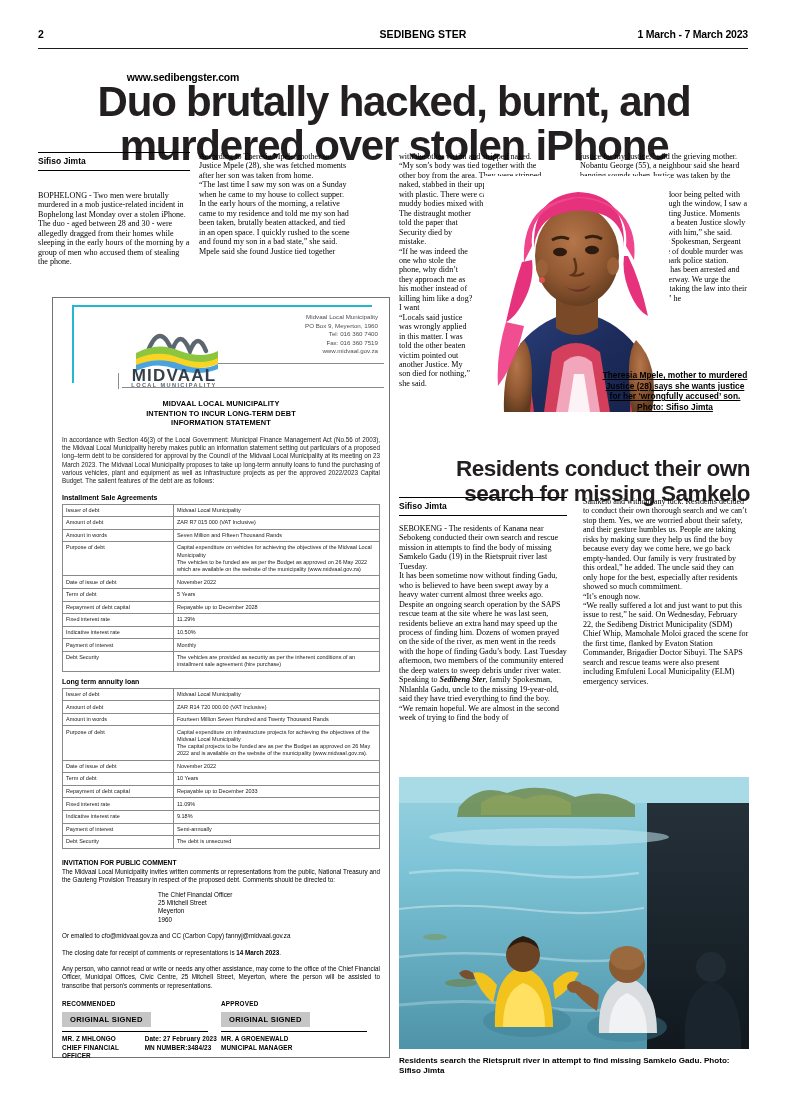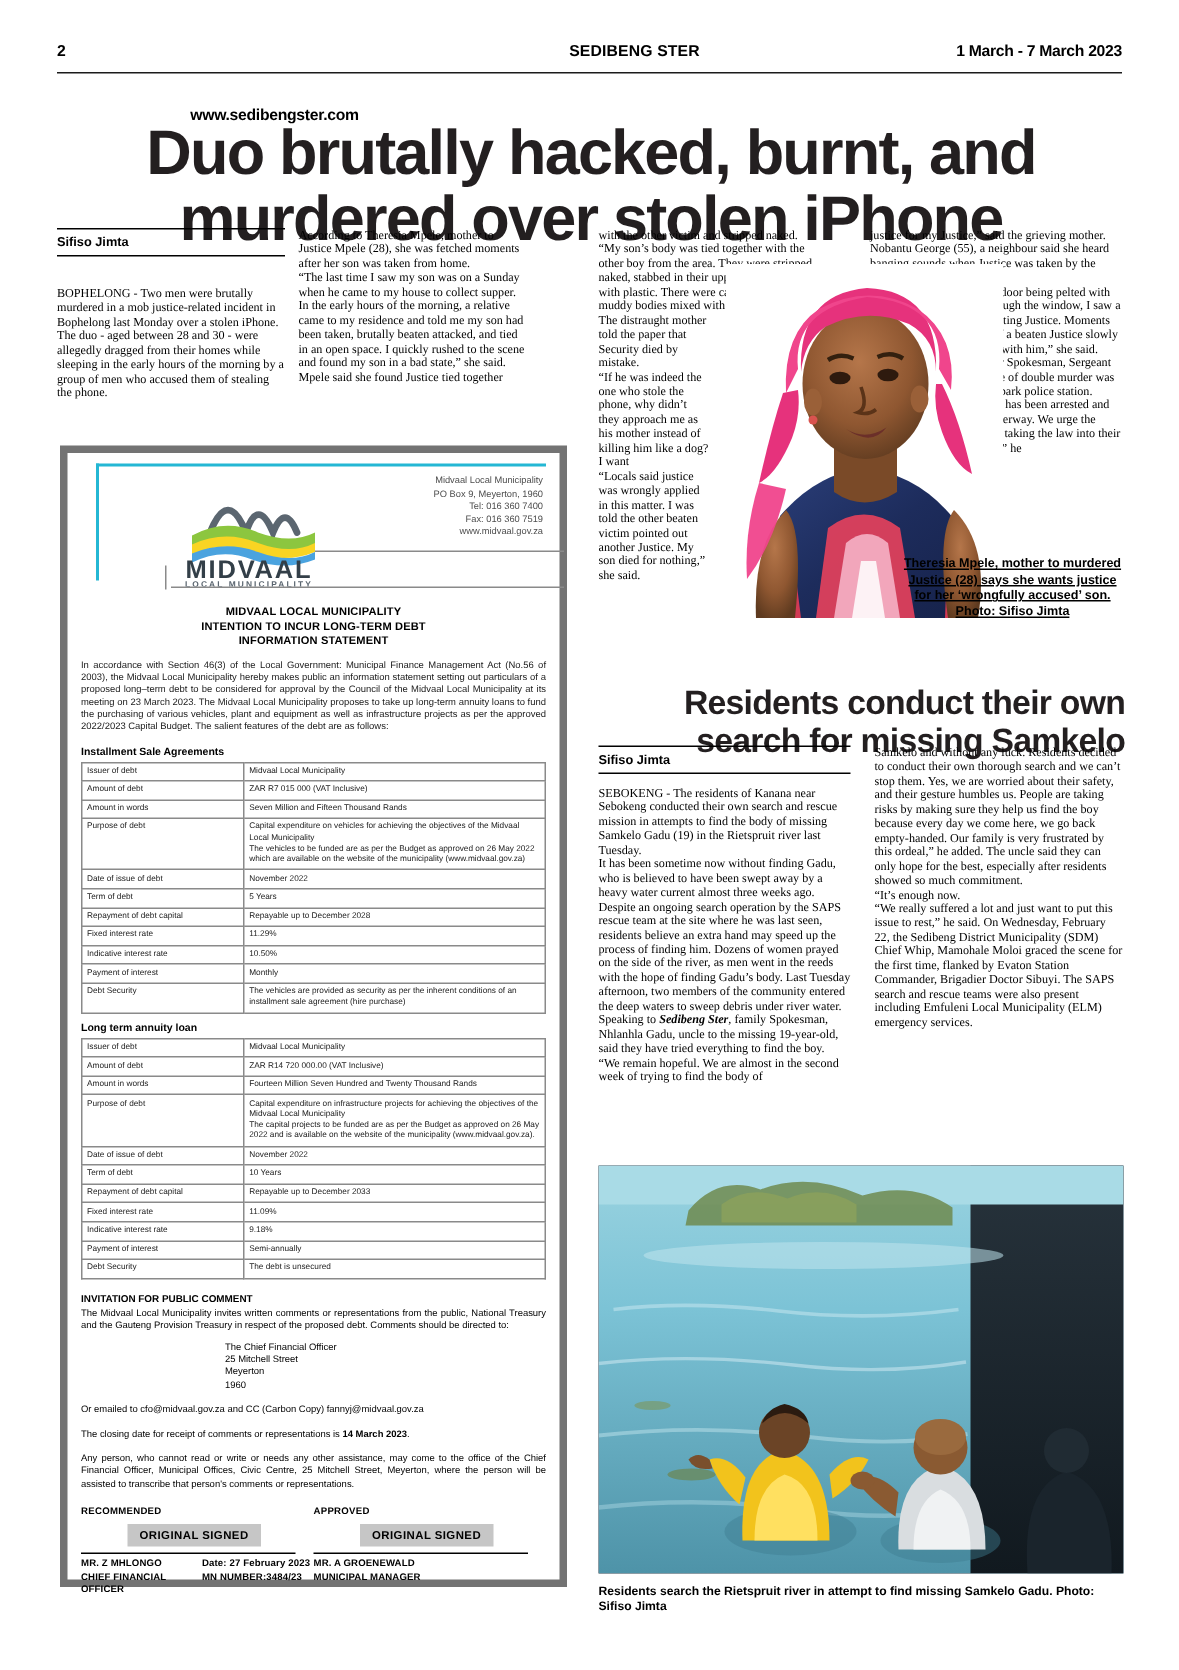--- a/index.html
+++ b/index.html
@@ -78,22 +78,22 @@
   .photo1-caption {
     position:absolute; left:602px; top:370px; width:146px;
     font-family:"Liberation Sans", sans-serif;
     font-weight:bold; font-size:8.4px; line-height:10.6px;
     text-align:center;
     text-decoration:underline;
   }
 
   
   .ad {
-    position:absolute; left:40px; top:297px; width:338px; height:761px;
-    border:5px solid #737373;
+    position:absolute; left:52px; top:297px; width:338px; height:761px;
+    border:1px solid #737373;
     background:#fff;
     padding:0;
     font-family:"Liberation Sans", sans-serif;
   }
   .ad-inner { padding:7px 9px 8px 9px; }
 
   .ad-head { position:relative; height:92px; }
   .logo-wrap { position:absolute; left:48px; top:6px; width:130px; height:76px; }
   .ad-contact {
     position:absolute; right:2px; top:8px; text-align:right;
@@ -132,21 +132,21 @@
   .ad-emailline { font-size:6.3px; line-height:8.4px; margin-top:8px; }
   .ad-closing { font-size:6.3px; line-height:8.4px; margin-top:8px; }
   .ad-anyperson { font-size:6.3px; line-height:8.4px; text-align:justify; margin-top:8px; }
 
   .sig-row { display:flex; margin-top:10px; }
   .sig-col { width:50%; }
   .sig-lab { font-size:6.4px; font-weight:bold; letter-spacing:0.2px; }
   .sig-box {
     display:inline-block; background:#c6c6c6; color:#000;
     font-size:7.6px; font-weight:bold; letter-spacing:0.3px;
-    padding:3px 8px; margin-top:5px;margin-left:31px;
+    padding:3px 8px; margin-top:5px;
   }
   .sig-rule { border-top:1px solid #000; margin-top:4px; width:92%; }
   .sig-names { display:flex; margin-top:3px; }
   .sig-names .n1 { width:52%; }
   .sig-names .n2 { width:48%; }
   .sig-name { font-size:6.4px; font-weight:bold; line-height:8.4px; letter-spacing:0.1px; }
 
   
   .headline2 {
     position:absolute; left:400px; top:437px; width:350px;

